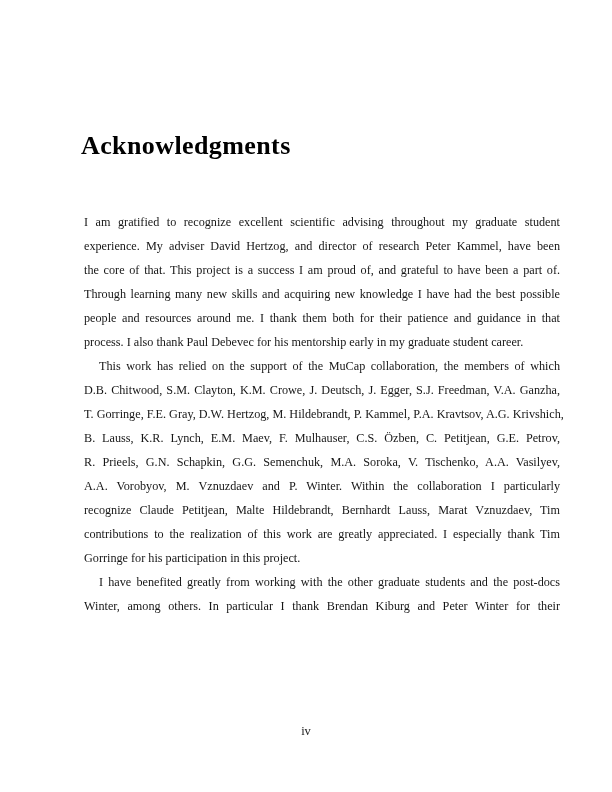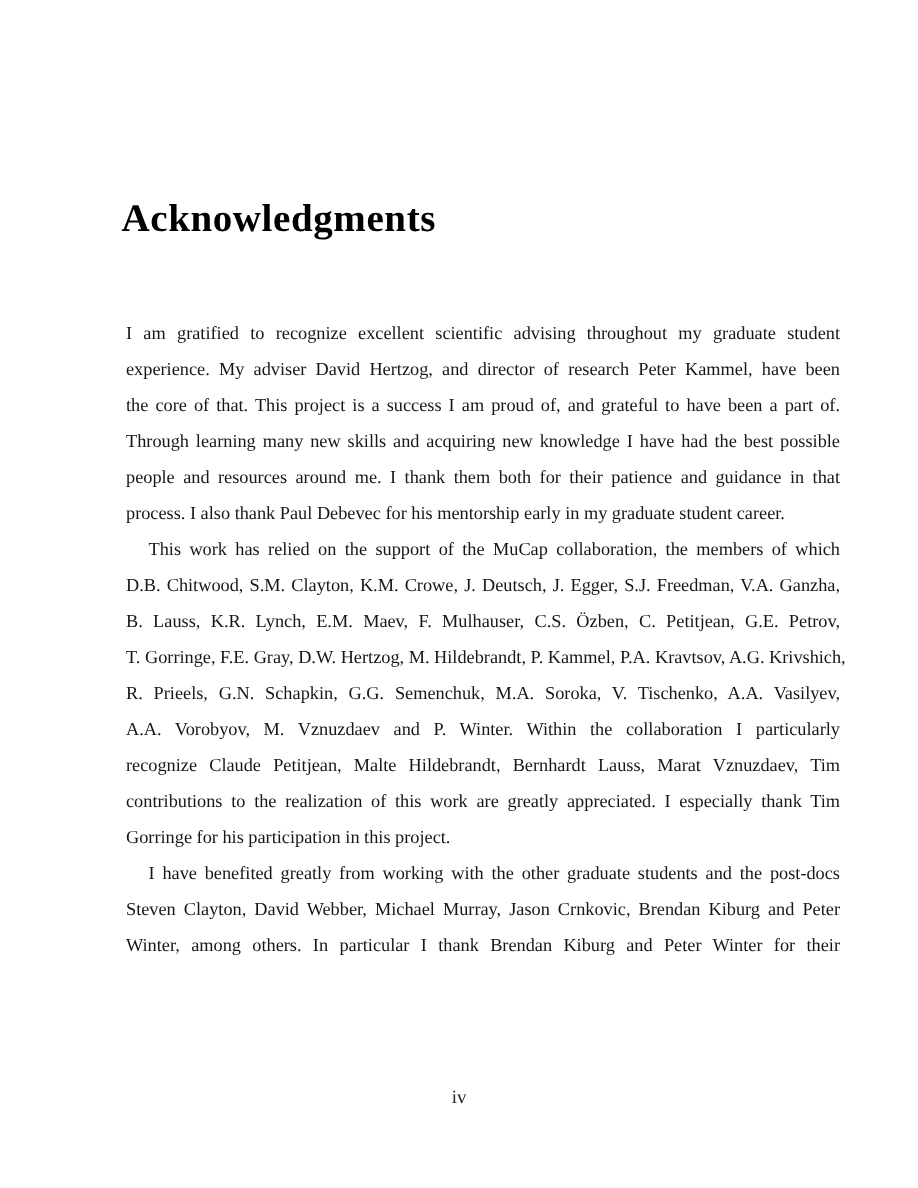--- a/index.html
+++ b/index.html
@@ -66,26 +66,25 @@
 
   <div class="body-text" id="doc-body">
       <div class="line">I am gratified to recognize excellent scientific advising throughout my graduate student</div>
       <div class="line">experience.  My adviser David Hertzog, and director of research Peter Kammel, have been</div>
       <div class="line">the core of that.  This project is a success I am proud of, and grateful to have been a part of.</div>
       <div class="line">Through learning many new skills and acquiring new knowledge I have had the best possible</div>
       <div class="line">people and resources around me.  I thank them both for their patience and guidance in that</div>
       <div class="line last">process. I also thank Paul Debevec for his mentorship early in my graduate student career.</div>
       <div class="line indent">This work has relied on the support of the MuCap collaboration, the members of which</div>
       <div class="line">D.B. Chitwood, S.M. Clayton, K.M. Crowe, J. Deutsch, J. Egger, S.J. Freedman, V.A. Ganzha,</div>
+      <div class="line">T. Gorringe, F.E. Gray, D.W. Hertzog, M. Hildebrandt, P. Kammel, P.A. Kravtsov, A.G. Krivshich,</div>
       <div class="line">B. Lauss, K.R. Lynch, E.M. Maev, F. Mulhauser, C.S. Özben, C. Petitjean, G.E. Petrov,</div>
-      <div class="line">T. Gorringe, F.E. Gray, D.W. Hertzog, M. Hildebrandt, P. Kammel, P.A. Kravtsov, A.G. Krivshich,</div>
       <div class="line">R. Prieels, G.N. Schapkin, G.G. Semenchuk, M.A. Soroka, V. Tischenko, A.A. Vasilyev,</div>
       <div class="line">A.A. Vorobyov, M. Vznuzdaev and P. Winter.  Within the collaboration I particularly</div>
       <div class="line">recognize Claude Petitjean, Malte Hildebrandt, Bernhardt Lauss, Marat Vznuzdaev, Tim</div>
       <div class="line">contributions to the realization of this work are greatly appreciated. I especially thank Tim</div>
       <div class="line last">Gorringe for his participation in this project.</div>
       <div class="line indent">I have benefited greatly from working with the other graduate students and the post-docs</div>
-      <div class="line">Steven Clayton, David Webber, Michael Murray, Jason Crnkovic, Brendan Kiburg and Peter</div>
       <div class="line">Winter, among others.  In particular I thank Brendan Kiburg and Peter Winter for their</div>
     </div>
 
   <div class="footer">iv</div>
 </div>
 
 </body></html>

